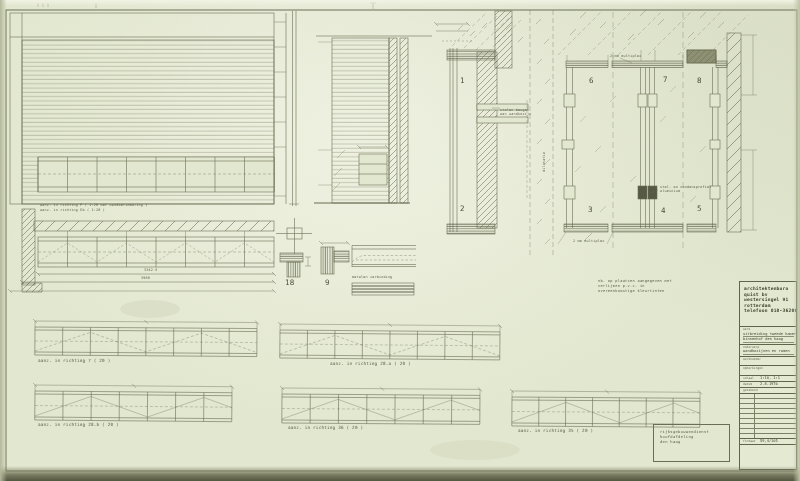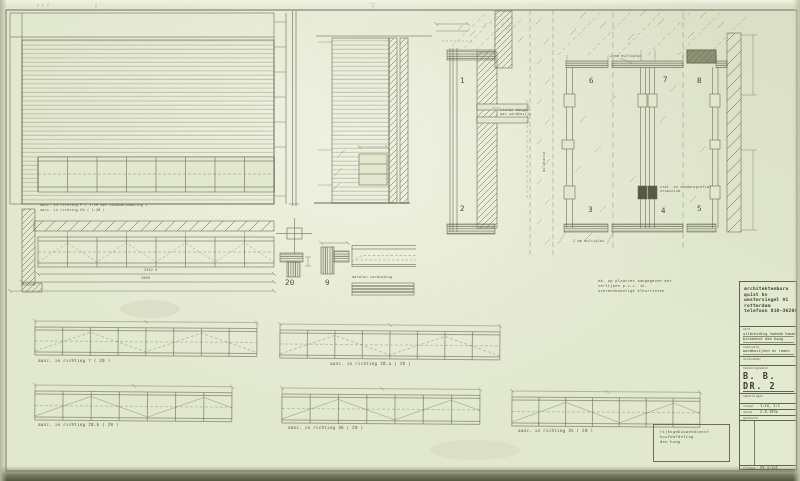--- a/index.html
+++ b/index.html
@@ -243,21 +243,21 @@
     </g>
   </g>
 </svg>
 
   <span class="t t3" style="left:40px;top:204px;">aanz. in richting P  ( 1:20 met wandbetimmering )</span>
   <span class="t t3" style="left:40px;top:209px;">aanz. in richting Eb ( 1:20 )</span>
 
   <span class="t t3" style="left:144px;top:269px;">3342.5</span>
   <span class="t t3" style="left:141px;top:277px;">3960</span>
 
-  <span class="t num" style="left:285px;top:279px;">20</span>
+  <span class="t num" style="left:285px;top:279px;">18</span>
   <span class="t num" style="left:325px;top:279px;">9</span>
   <span class="t t3" style="left:352px;top:276px;">metalen verbinding</span>
 
   <span class="t num" style="left:460px;top:77px;">1</span>
   <span class="t num" style="left:460px;top:205px;">2</span>
   <span class="t t3" style="left:500px;top:109px;">stalen beugel</span>
   <span class="t t3" style="left:500px;top:113px;">aan wandkozijn</span>
   <span class="t t3 rot" style="left:543px;top:172px;">dilatatie</span>
 
   <span class="t t3" style="left:610px;top:55px;">2 mm multiplex</span>
@@ -300,24 +300,20 @@
       <span class="val">uitbreiding tweede kamer</span>
       <span class="val">binnenhof  den haag</span>
     </div>
     <div class="row">
       <span class="lbl">onderwerp</span>
       <span class="val">wandkozijnen en ramen</span>
     </div>
     <div class="row" style="height:9px;">
       <span class="lbl">werknummer</span>
     </div>
-    <div class="row">
-      <span class="lbl">tekeningnummer</span>
-      <span class="drnum">B. B. DR. 2</span>
-    </div>
     <div class="row" style="height:10px;">
       <span class="lbl">opmerkingen</span>
     </div>
     <div class="mini">
       <span class="lbl">schaal</span>
       <span class="v">1:10, 1:1</span>
     </div>
     <div class="mini">
       <span class="lbl">datum</span>
       <span class="v">2.8.1976</span>

